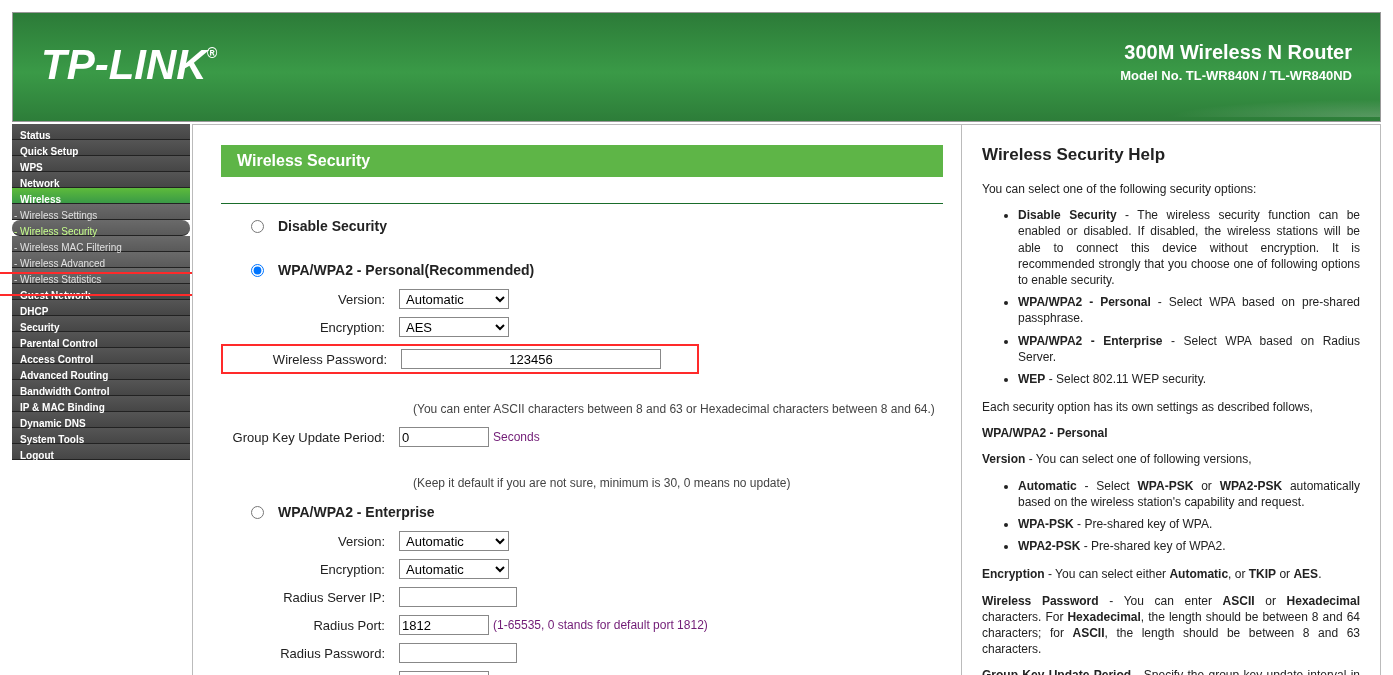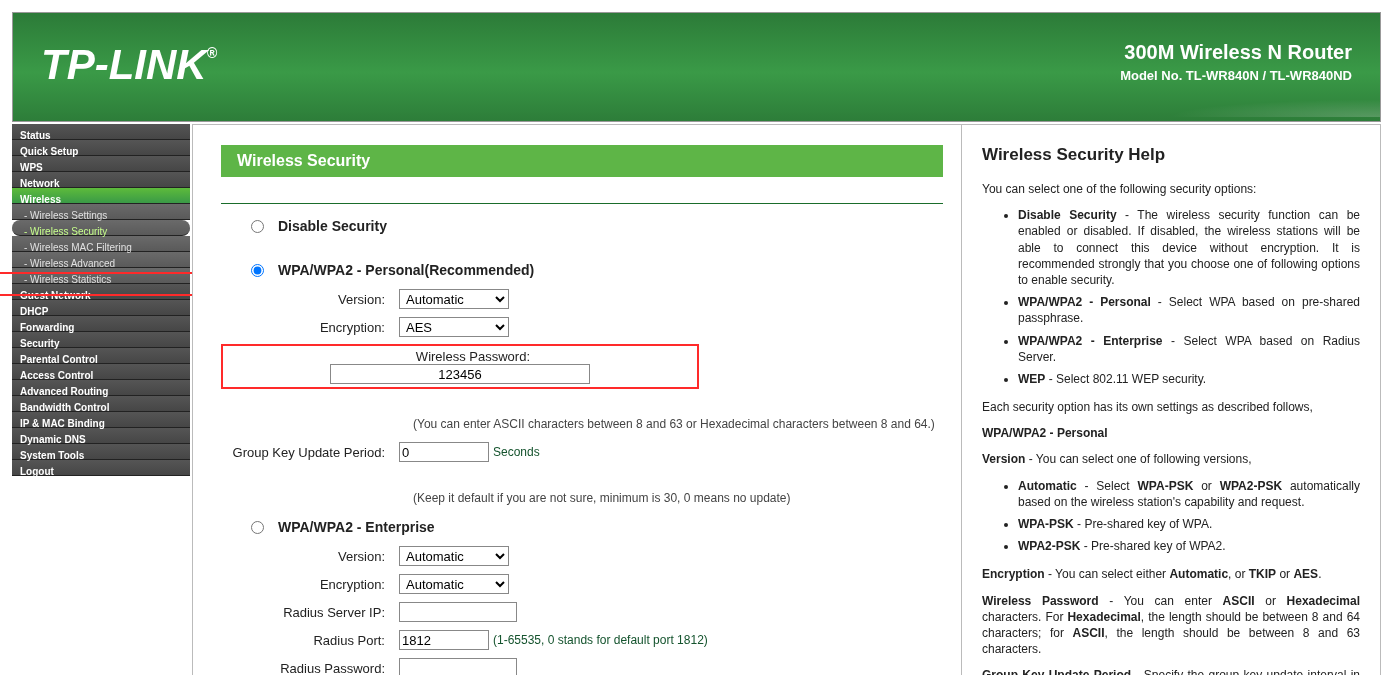--- a/index.html
+++ b/index.html
@@ -60,21 +60,21 @@
     line-height: 24px;
     padding-left: 8px;
     color: #fff;
     font-size: 10px;
     font-weight: bold;
     border-bottom: 1px solid #222;
     background: linear-gradient(to bottom,#555,#464646);
     cursor: pointer;
   }
   .menu-item.sub {
-    padding-left: 12px;
+    padding-left: 2px;
     background: linear-gradient(to bottom,#6a6a6a,#5a5a5a);
     font-weight: normal;
     color: #e0e0e0;
   }
   .menu-item.active {
     background: linear-gradient(to bottom,#5dbb3b,#3a9a47);
     color: #fff;
   }
   .menu-item.sub-active {
     color: #c7ff8c;
@@ -119,31 +119,30 @@
   .form-row { display:flex; align-items:center; margin-bottom:6px; min-height:22px;}
   .form-row .lbl {
     width: 178px; text-align:right; padding-right:14px;
     font-size:13px; color:#222;
   }
   .form-row select, .form-row input[type=text] {
     font-size:13px; padding:1px 2px; border:1px solid #888;
     height:20px; background:#fff;
   }
   .form-row select { width:110px;}
-  .hint { font-size:12px; color:#14532d; margin-left:4px;}
+  .hint { font-size:12px; color:#701a75; margin-left:4px;}
   .hint-below { font-size:12px; color:#444; margin-left:192px; margin-bottom:10px;margin-top:28px;}
 
   .pw-highlight {
     position: relative;
     border: 2px solid #ff2a2a;
     padding: 3px 10px;
     width: 478px;
     display:flex;
     align-items:center;
-    flex-direction:column;
   }
   .pw-highlight .lbl {width:168px; text-align:right; padding-right:14px; font-size:13px;}
   .pw-highlight input {
     width: 260px; height:22px; font-size:14px; padding:1px 4px;
     border:1px solid #4a7bd8;
     text-align:center;
   }
 
   
   .help-wrap {
@@ -186,21 +185,20 @@
       <div class="menu-item">WPS</div>
       <div class="menu-item">Network</div>
       <div class="menu-item active">Wireless</div>
       <div class="menu-item sub">- Wireless Settings</div>
       <div class="menu-item sub sub-active">- Wireless Security</div>
       <div class="menu-item sub">- Wireless MAC Filtering</div>
       <div class="menu-item sub">- Wireless Advanced</div>
       <div class="menu-item sub">- Wireless Statistics</div>
       <div class="menu-item">Guest Network</div>
       <div class="menu-item">DHCP</div>
-      <div class="menu-item">Forwarding</div>
       <div class="menu-item">Security</div>
       <div class="menu-item">Parental Control</div>
       <div class="menu-item">Access Control</div>
       <div class="menu-item">Advanced Routing</div>
       <div class="menu-item">Bandwidth Control</div>
       <div class="menu-item">IP &amp; MAC Binding</div>
       <div class="menu-item">Dynamic DNS</div>
       <div class="menu-item">System Tools</div>
       <div class="menu-item">Logout</div>
     </div>

